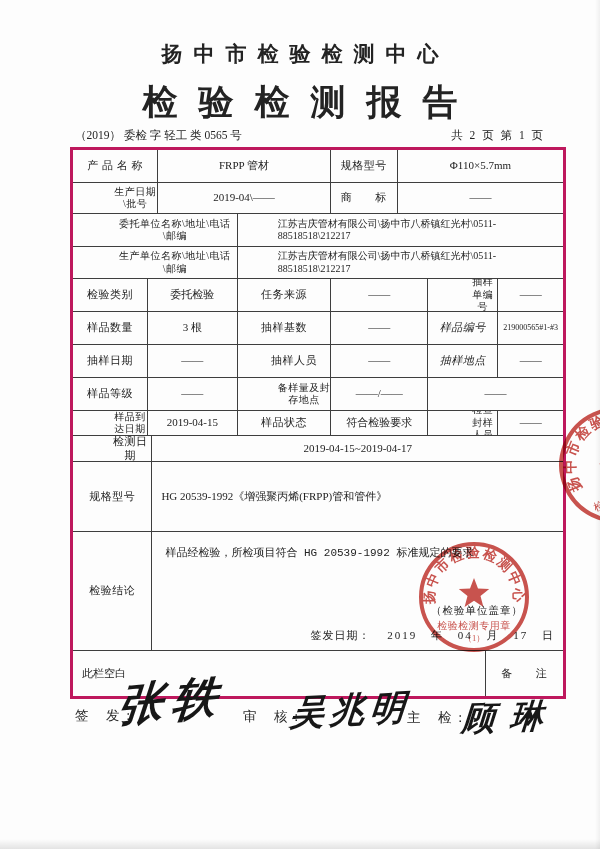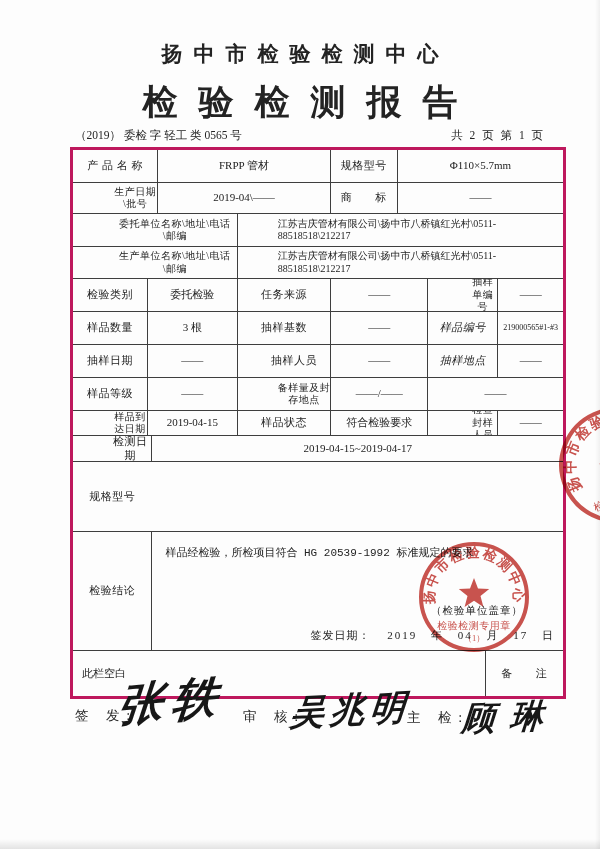--- a/index.html
+++ b/index.html
@@ -120,20 +120,21 @@
         <div class="t-cell val" style="flex: 0 0 19.8%;">符合检验要求</div>
         <div class="t-cell lab tiny10" style="flex: 0 0 14.3%;">检查封样人员</div>
         <div class="t-cell val" style="flex: 1 1 13.4%;">——</div>
       </div>
       <div class="t-row" style="height: 25px;">
         <div class="t-cell lab" style="flex: 0 0 16%; padding-left: 36px;">检测日期</div>
         <div class="t-cell val" style="flex: 1 1 84%;">2019-04-15~2019-04-17</div>
       </div>
       <div class="t-row" style="height: 69px;">
         <div class="t-cell lab" style="flex: 0 0 16%;">规格型号</div>
+        <div class="t-cell val val-left" style="flex: 1 1 84%;">HG 20539-1992《增强聚丙烯(FRPP)管和管件》</div>
       </div>
       <div class="t-row" style="height: 118px;">
         <div class="t-cell lab" style="flex: 0 0 16%;">检验结论</div>
         <div class="t-cell conclusion-cell" style="flex: 1 1 84%;">
           <div class="conclusion-text">样品经检验，所检项目符合 HG 20539-1992 标准规定的要求</div>
           <div class="stamp-note">（检验单位盖章）</div>
           <div class="issue-date-label">签发日期：</div>
           <div class="issue-date-value">2019 年 04 月 17 日</div>
         </div>
       </div>

